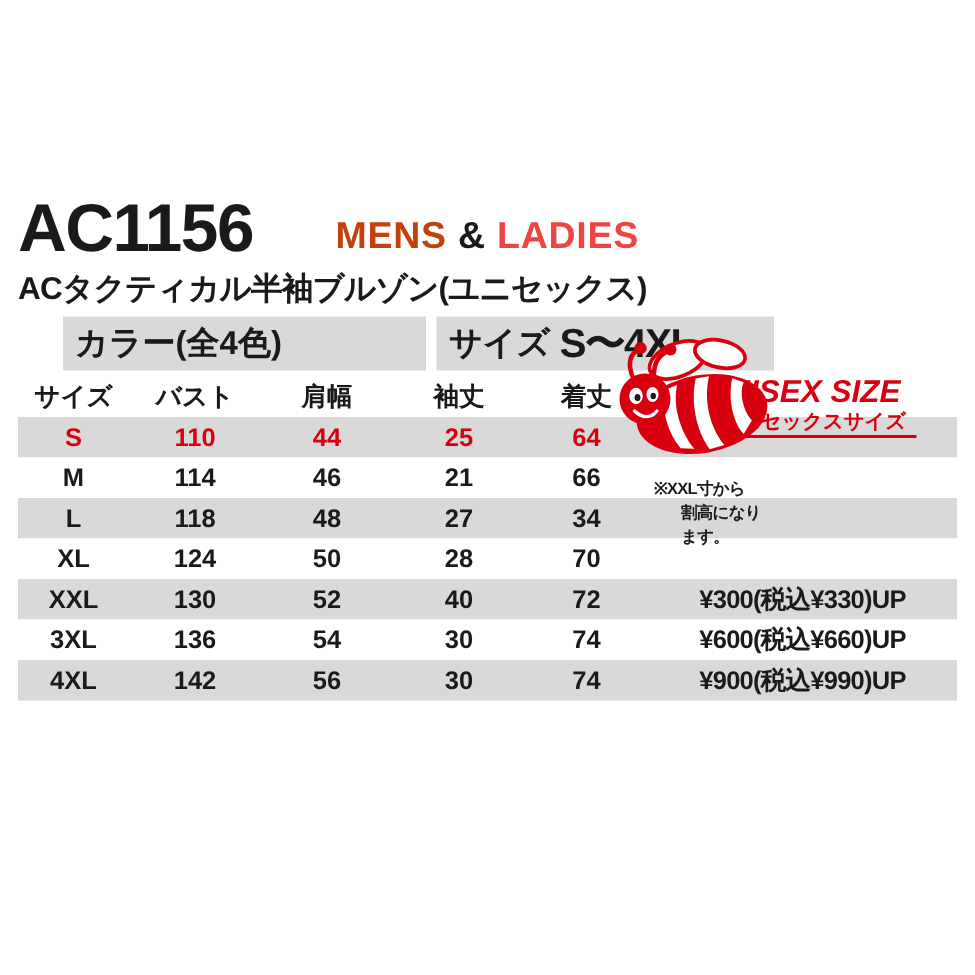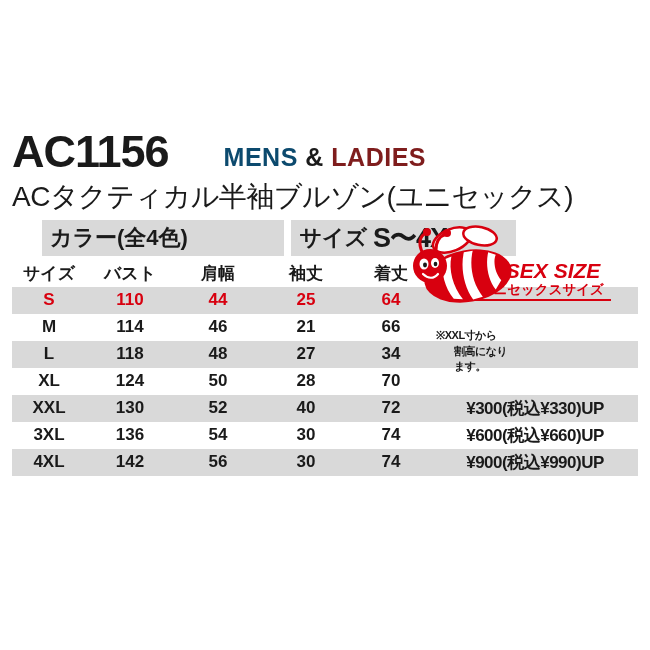--- a/index.html
+++ b/index.html
@@ -39,27 +39,27 @@
     color: #1a1a1a;
   }
   .gender-line {
     font-size: 25px;
     font-weight: bold;
     line-height: 1;
     letter-spacing: 0.5px;
     padding-bottom: 4px;
     padding-right: 90px;
   }
-  .gender-mens { color: #0c4a6e; }
+  .gender-mens { color: #c2410c; }
   .gender-amp { color: #1a1a1a; }
-  .gender-ladies { color: #7f1d1d; }
+  .gender-ladies { color: #ef4444; }
 
   .product-name {
-    font-size: 28px;
-    font-weight: normal;
+    font-size: 21px;
+    font-weight: bold;
     letter-spacing: -0.5px;
     line-height: 1.2;
     padding-top: 6px;
     white-space: nowrap;
   }
 
   
   .cs-bar {
     display: flex;
     margin-top: 6px;

